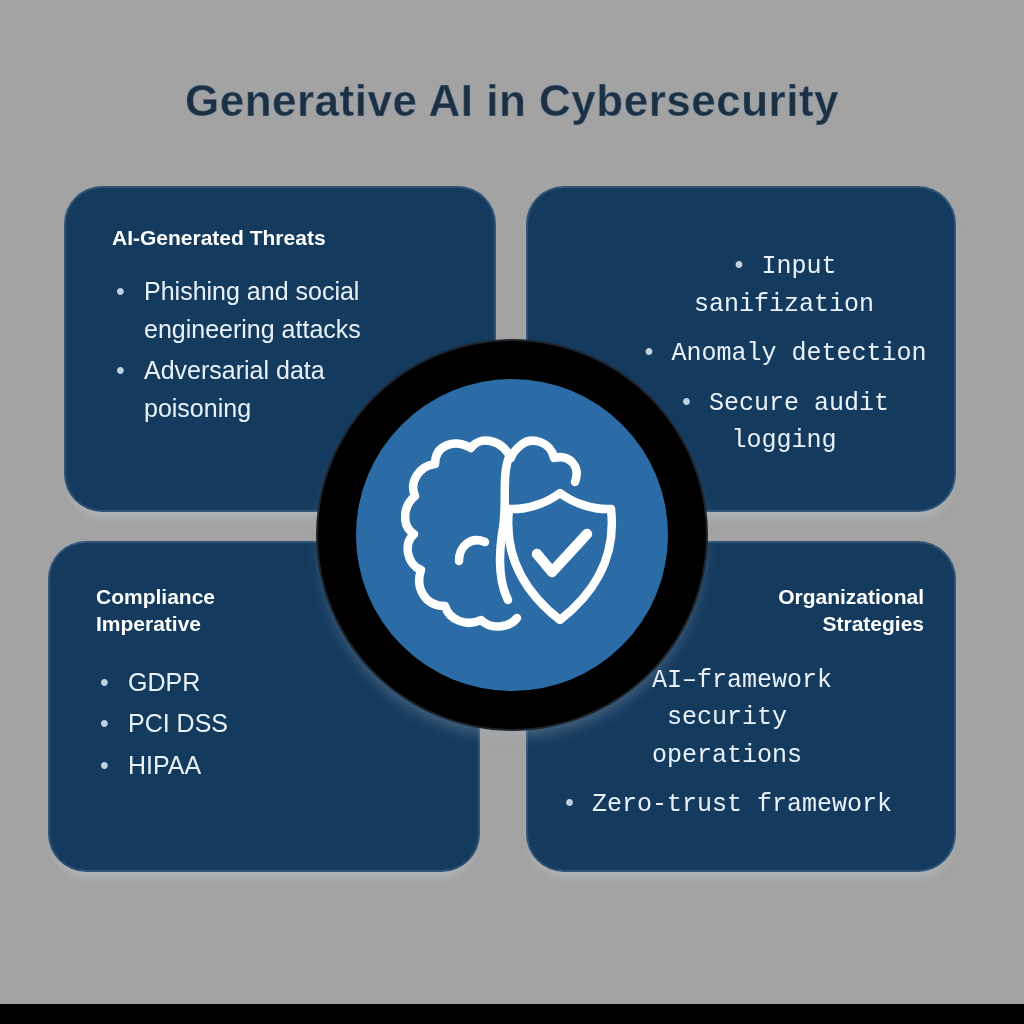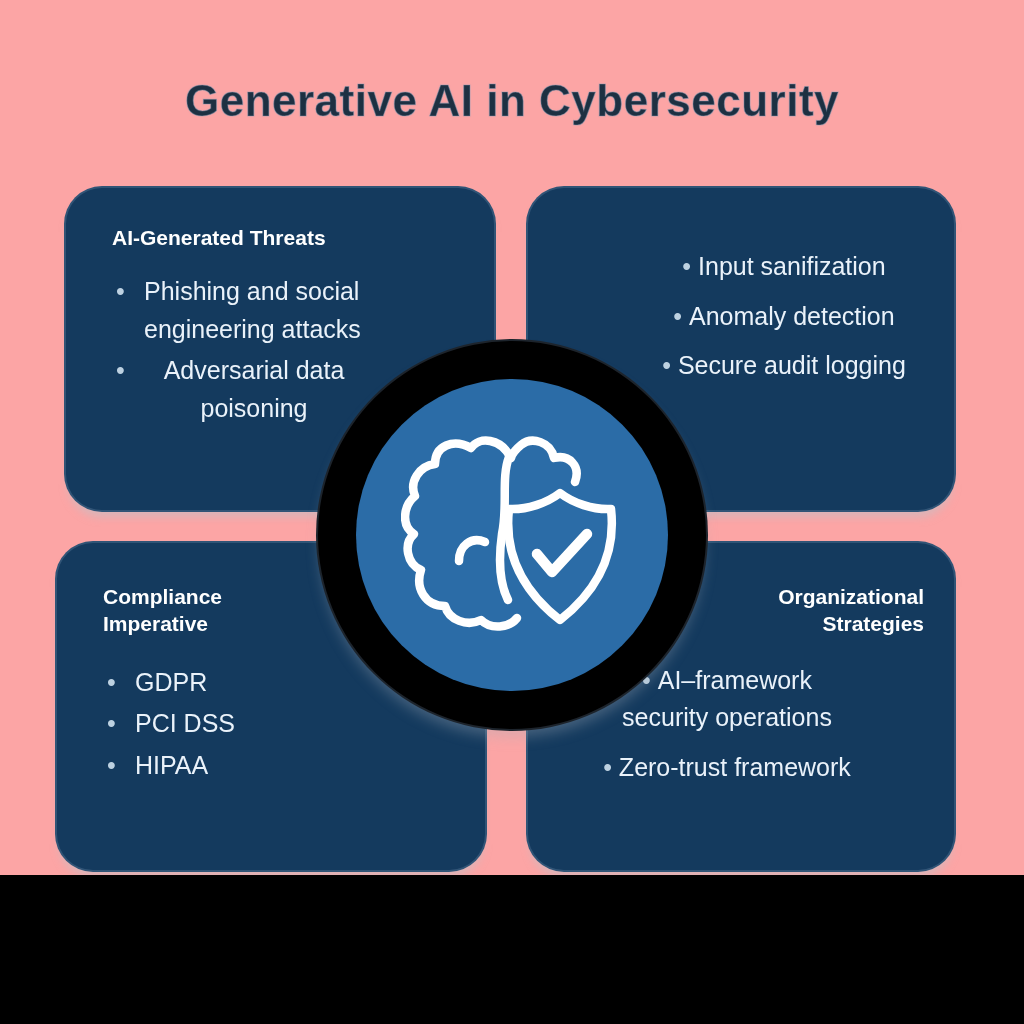--- a/index.html
+++ b/index.html
@@ -1,18 +1,18 @@
 <!DOCTYPE html>
 <html><head>
 <meta charset="utf-8">
 <style>
   html,body { margin:0; padding:0; background:#000; }
   .canvas {
-    position:relative; width:1024px; height:875px; overflow:hidden;
-    background:#fca5a5;
+    position:relative; width:1024px; height:1004px; overflow:hidden;
+    background:#a3a3a3;
     font-family:"Liberation Sans", sans-serif;
   }
   
   .page-title {
     position:absolute; left:0; top:76px; width:1024px;
     margin:0; text-align:center;
     font-size:44px; font-weight:bold; letter-spacing:0.5px;
     color:#1d3042;
     -webkit-text-stroke:1.1px rgba(130,155,180,0.42);
     text-shadow:0 0 2px rgba(150,175,200,0.25);
@@ -31,28 +31,28 @@
   }
   .card ul {
     list-style:none; margin:22px 0 0; padding:0;
     font-size:25px; line-height:1.5; color:#eaf2fa;
   }
   
   .hang li { position:relative; padding-left:32px; margin:0 0 4px 0; }
   .hang li::before { content:"\2022"; position:absolute; left:4px; color:#bdd1e1; }
   
   .center-list { text-align:center; }
-  .center-list li { margin:12px 0 3px 0; }
+  .center-list li { margin:12px 0 3px 0;font-family:Liberation Mono, monospace; }
   .center-list li::before { content:"\2022\00a0 "; color:#bdd1e1; }
-  .w220 { max-width:220px;text-align:center; }
+  .w220 { max-width:220px; }
   .w260 { max-width:262px; margin-left:auto !important; margin-right:auto !important; }
 
   .card-tl { left:64px;  top:186px; width:432px; height:326px; padding:36px 28px 0 46px; }
   .card-tr { left:526px; top:186px; width:430px; height:326px; padding:36px 24px 0 40px; }
-  .card-bl { left:55px;  top:541px; width:432px; height:331px; padding:40px 28px 0 46px; }
+  .card-bl { left:48px;  top:541px; width:432px; height:331px; padding:40px 28px 0 46px; }
   .card-br { left:526px; top:541px; width:430px; height:331px; padding:40px 30px 0 30px; }
 
   .card-tr h2 { text-align:center; padding-left:54px; }
   .card-tr ul { padding-left:70px; margin-top:24px; }
   .card-bl h2 { max-width:215px; }
   .card-bl ul { margin-top:26px; }
   .card-br h2 { max-width:248px; margin-left:auto; text-align:right; }
   .card-br ul { padding-right:28px; margin-top:24px; }
 
   

